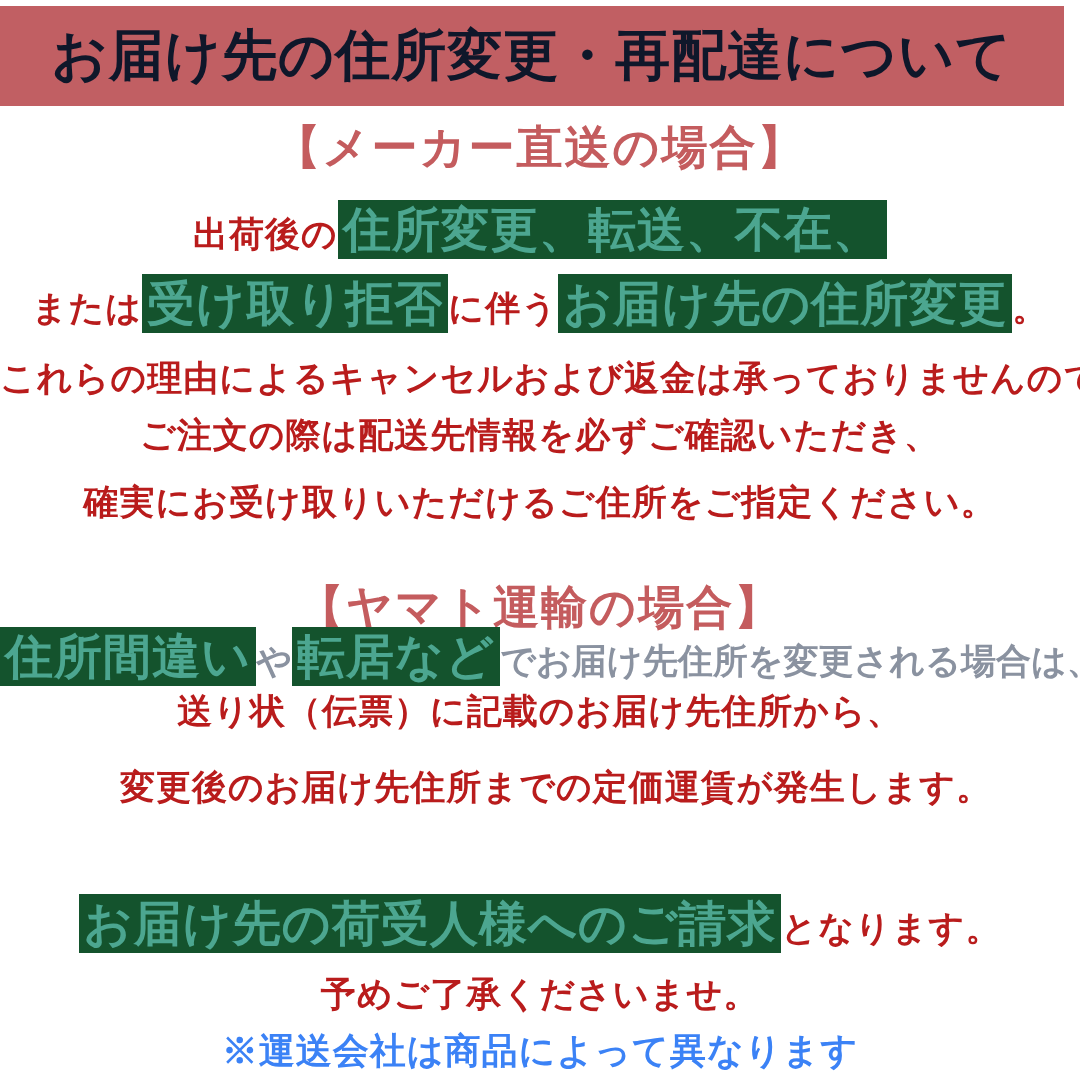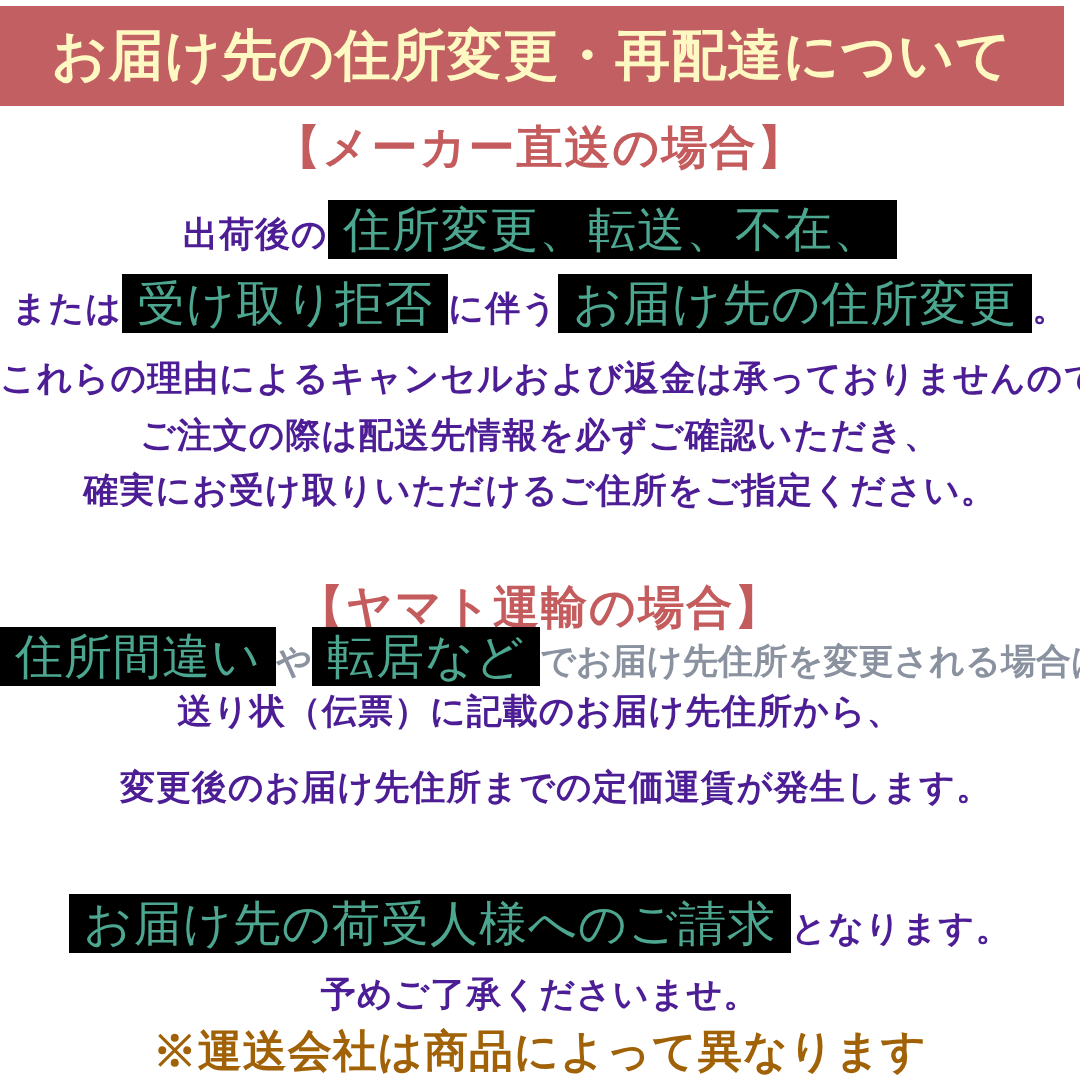--- a/index.html
+++ b/index.html
@@ -15,21 +15,21 @@
     background: #ffffff;
     overflow: hidden;
   }
   .banner {
     position: absolute;
     top: 6px;
     left: 0;
     right: 16px;
     height: 100px;
     background: #C15F63;
-    color: #fef9c3;
+    color: #0f172a;
     font-size: 55px;
     font-weight: bold;
     display: flex;
     align-items: center;
     justify-content: center;
     letter-spacing: 1px;
     white-space: nowrap;
   }
   .row {
     position: absolute;
@@ -40,52 +40,52 @@
     white-space: nowrap;
     line-height: 1.25;
   }
   .h-red {
     color: #C45C5E;
     font-size: 46px;
     font-weight: bold;
     letter-spacing: 2px;
   }
   .gray {
-    color: #4c1d95;
+    color: #b91c1c;
     font-size: 35px;
     font-weight: 600;
     letter-spacing: 1px;
   }
   .gray-sm {
     color: #8A92A0;
     font-size: 35px;
     font-weight: 600;
     letter-spacing: 0px;
   }
   .hl {
     color: #4CA690;
-    background: #000000;
+    background: #14532d;
     font-size: 48px;
-    font-weight: normal;
-    padding: 3px 15px;
+    font-weight: bold;
+    padding: 3px 5px;
     letter-spacing: 1px;
   }
   .footer-red {
-    color: #a16207;
-    font-size: 44px;
+    color: #3b82f6;
+    font-size: 36px;
     font-weight: bold;
     letter-spacing: 1px;
   }
   
   .r-h-maker   { top: 148px; }
   .r-l1        { top: 230px; }
   .r-l2        { top: 304px; }
   .r-p1        { top: 378px; }
   .r-p2        { top: 435px; }
-  .r-p3        { top: 490px; }
+  .r-p3        { top: 502px; }
   .r-h-yamato  { top: 608px; }
   .r-y1        { top: 657px; }
   .r-y2        { top: 711px; }
   .r-y3        { top: 787px; padding-left: 32px; }
   .r-y4        { top: 848px; }
   .r-y5        { top: 924px; }
   .r-plast     { top: 995px; font-family: Liberation Serif, serif; }
   .r-footer    { top: 1050px; }
 </style>
 </head>

